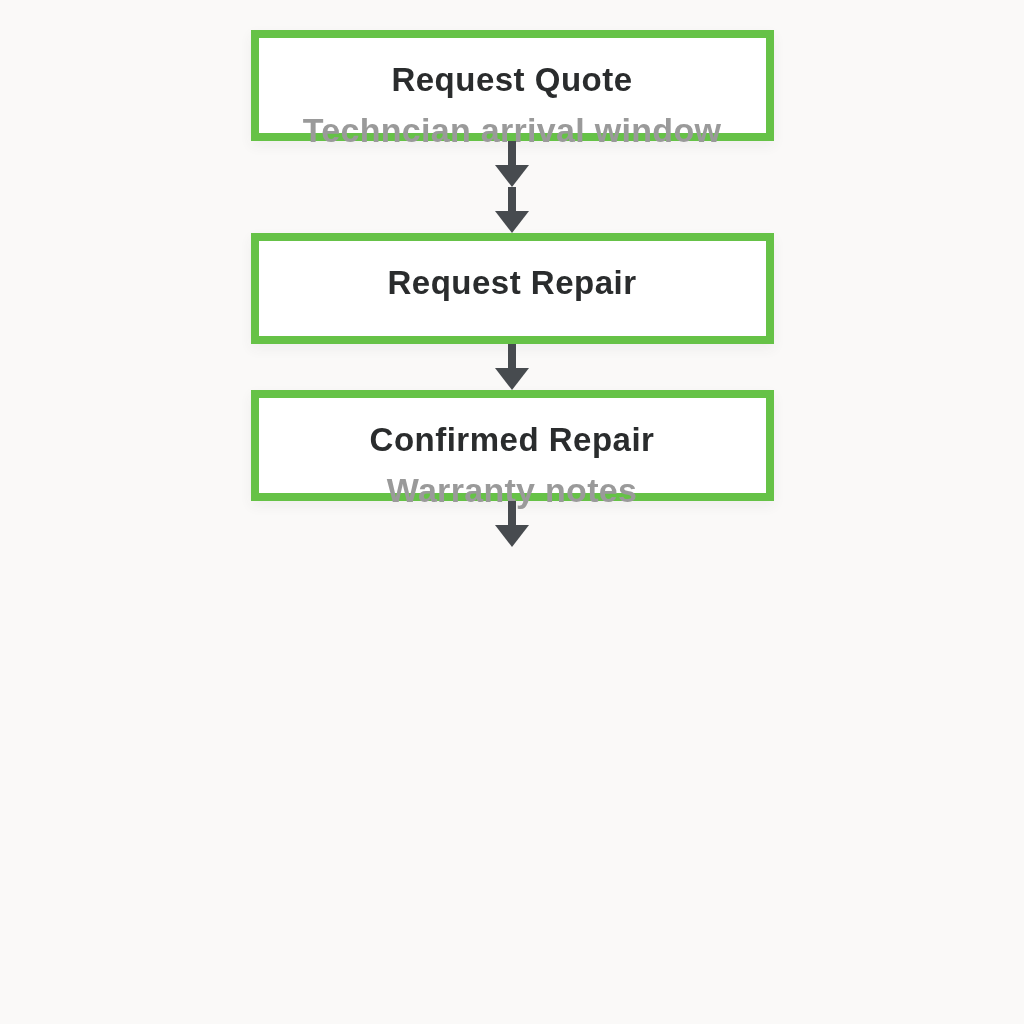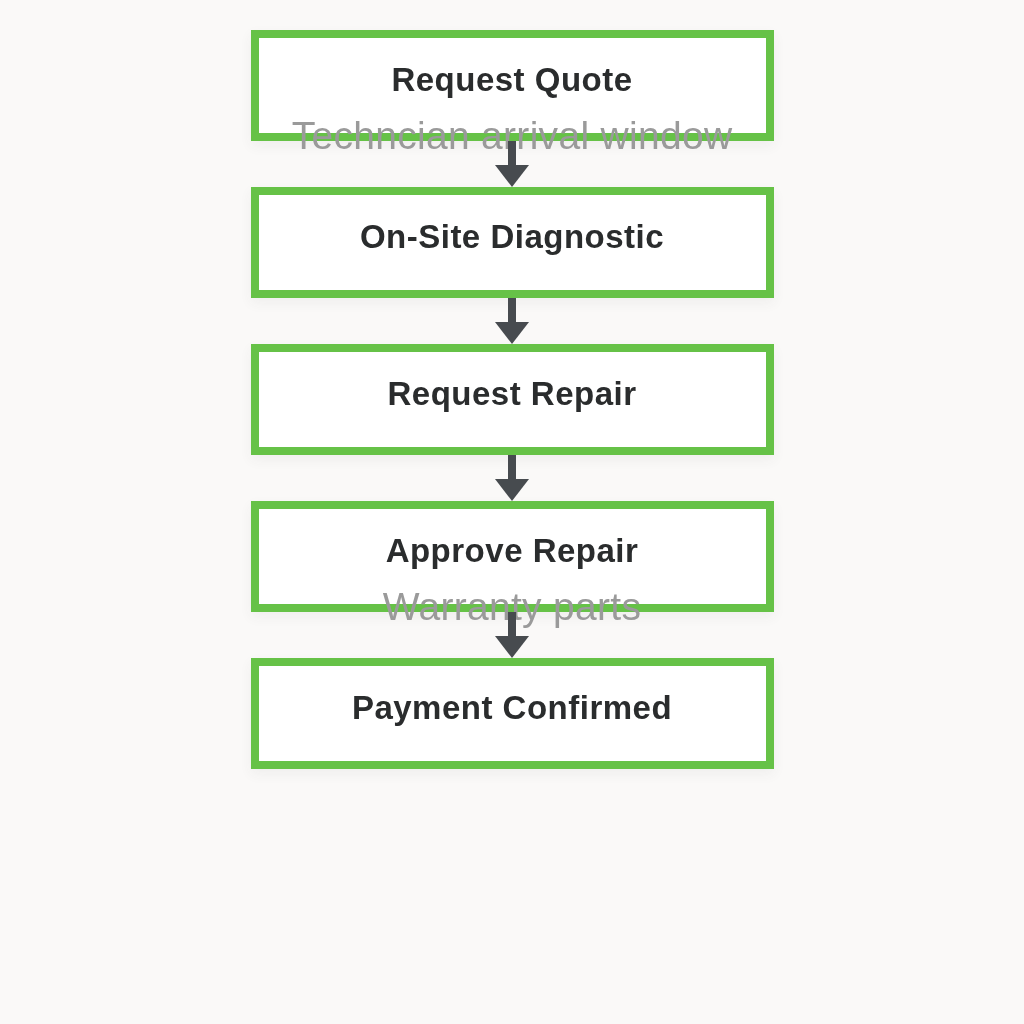--- a/index.html
+++ b/index.html
@@ -36,24 +36,24 @@
   }
   .step-title {
     margin-top: 20px;
     font-size: 33px;
     line-height: 44px;
     font-weight: bold;
     color: #2a2c2d;
     letter-spacing: 0.5px;
   }
   .step-subtitle {
-    margin-top: 15px;
-    font-size: 39px;
+    margin-top: 9px;
+    font-size: 34px;
     line-height: 38px;
-    font-weight: 400;
+    font-weight: 700;
     color: #9a9a9a;
     letter-spacing: 0.3px;
   }
   .arrow-gap {
     height: 46px;
     display: flex;
     align-items: center;
     justify-content: center;
   }
   .arrow-gap svg {
@@ -70,52 +70,44 @@
     <div class="step-subtitle">Techncian arrival window</div>
   </div>
 
   <div class="arrow-gap">
     <svg width="38" height="46" viewBox="0 0 38 46">
       <rect x="15" y="0" width="8" height="26" class="arrow-fill" fill="#474b4f"></rect>
       <polygon points="2,24 36,24 19,46" class="arrow-fill" fill="#474b4f"></polygon>
     </svg>
   </div>
 
-  <div class="flow-step">
-    <div class="step-title">On-Site Diagnostic</div>
-    <div class="step-subtitle"></div>
-  </div>
 
   <div class="arrow-gap">
     <svg width="38" height="46" viewBox="0 0 38 46">
       <rect x="15" y="0" width="8" height="26" class="arrow-fill" fill="#474b4f"></rect>
       <polygon points="2,24 36,24 19,46" class="arrow-fill" fill="#474b4f"></polygon>
     </svg>
   </div>
 
   <div class="flow-step">
     <div class="step-title">Request Repair</div>
   </div>
 
   <div class="arrow-gap">
     <svg width="38" height="46" viewBox="0 0 38 46">
       <rect x="15" y="0" width="8" height="26" class="arrow-fill" fill="#474b4f"></rect>
       <polygon points="2,24 36,24 19,46" class="arrow-fill" fill="#474b4f"></polygon>
     </svg>
   </div>
 
   <div class="flow-step">
-    <div class="step-title">Approve Repair</div>
-    <div class="step-subtitle">Warranty parts</div>
+    <div class="step-title">Confirmed Repair</div>
+    <div class="step-subtitle">Warranty notes</div>
   </div>
 
   <div class="arrow-gap">
     <svg width="38" height="46" viewBox="0 0 38 46">
       <rect x="15" y="0" width="8" height="26" class="arrow-fill" fill="#474b4f"></rect>
       <polygon points="2,24 36,24 19,46" class="arrow-fill" fill="#474b4f"></polygon>
     </svg>
   </div>
 
-  <div class="flow-step">
-    <div class="step-title">Payment Confirmed</div>
-    <div class="step-subtitle"></div>
-  </div>
 </div>
 
 </body></html>

